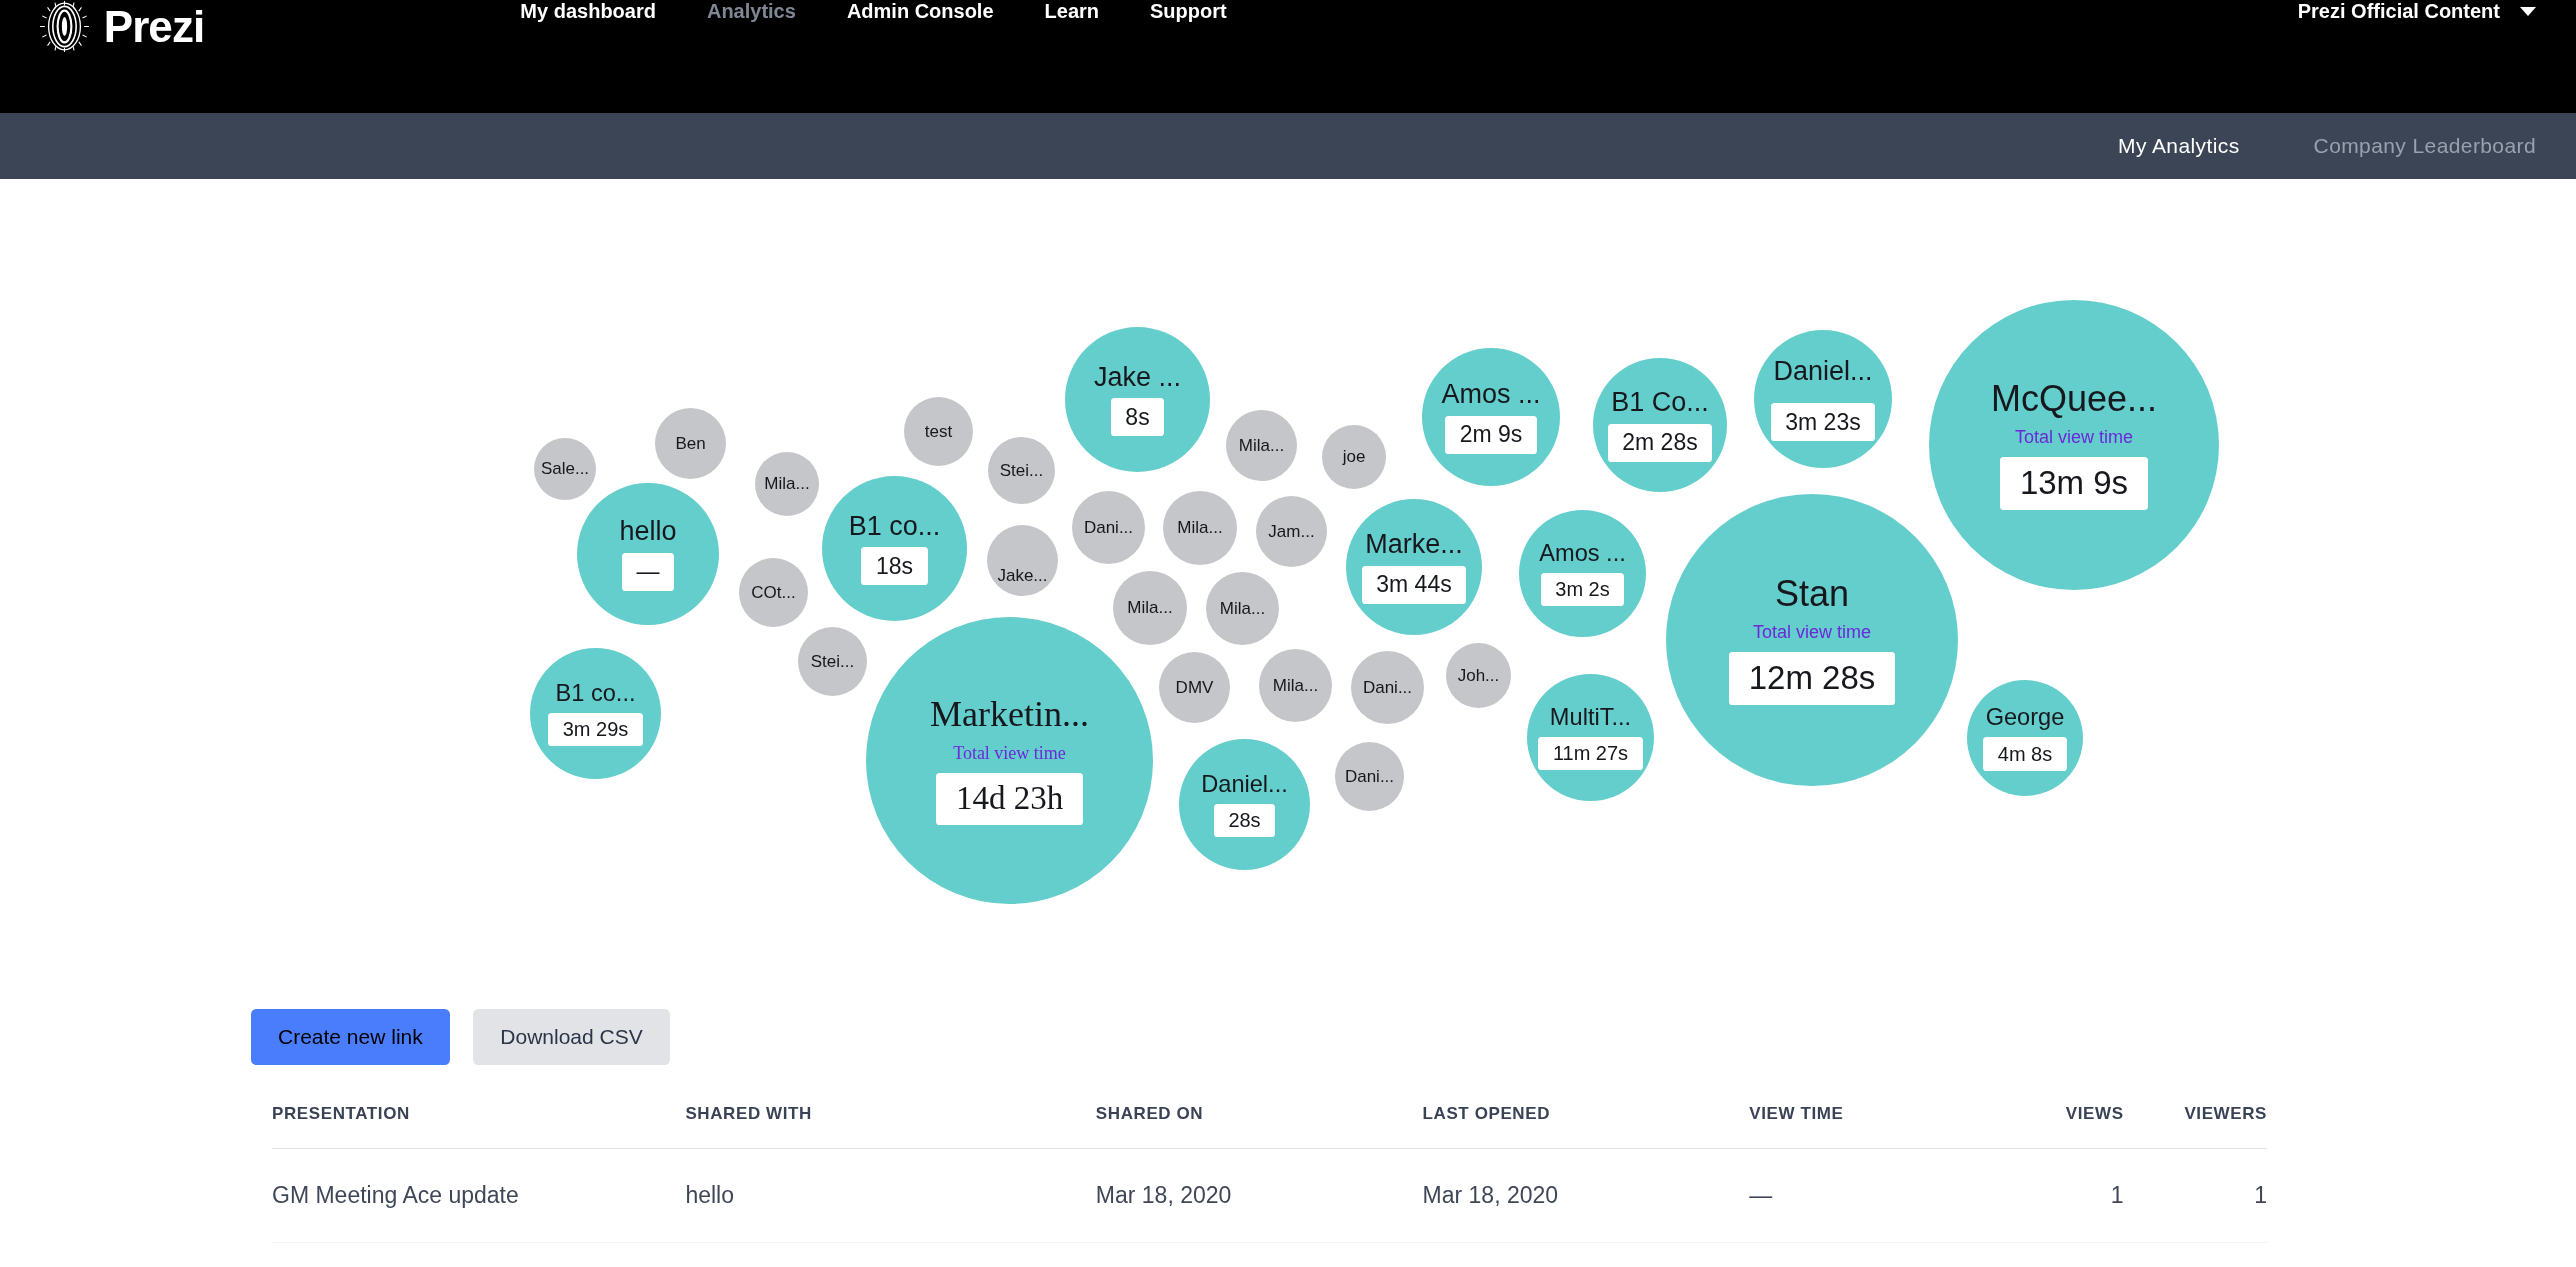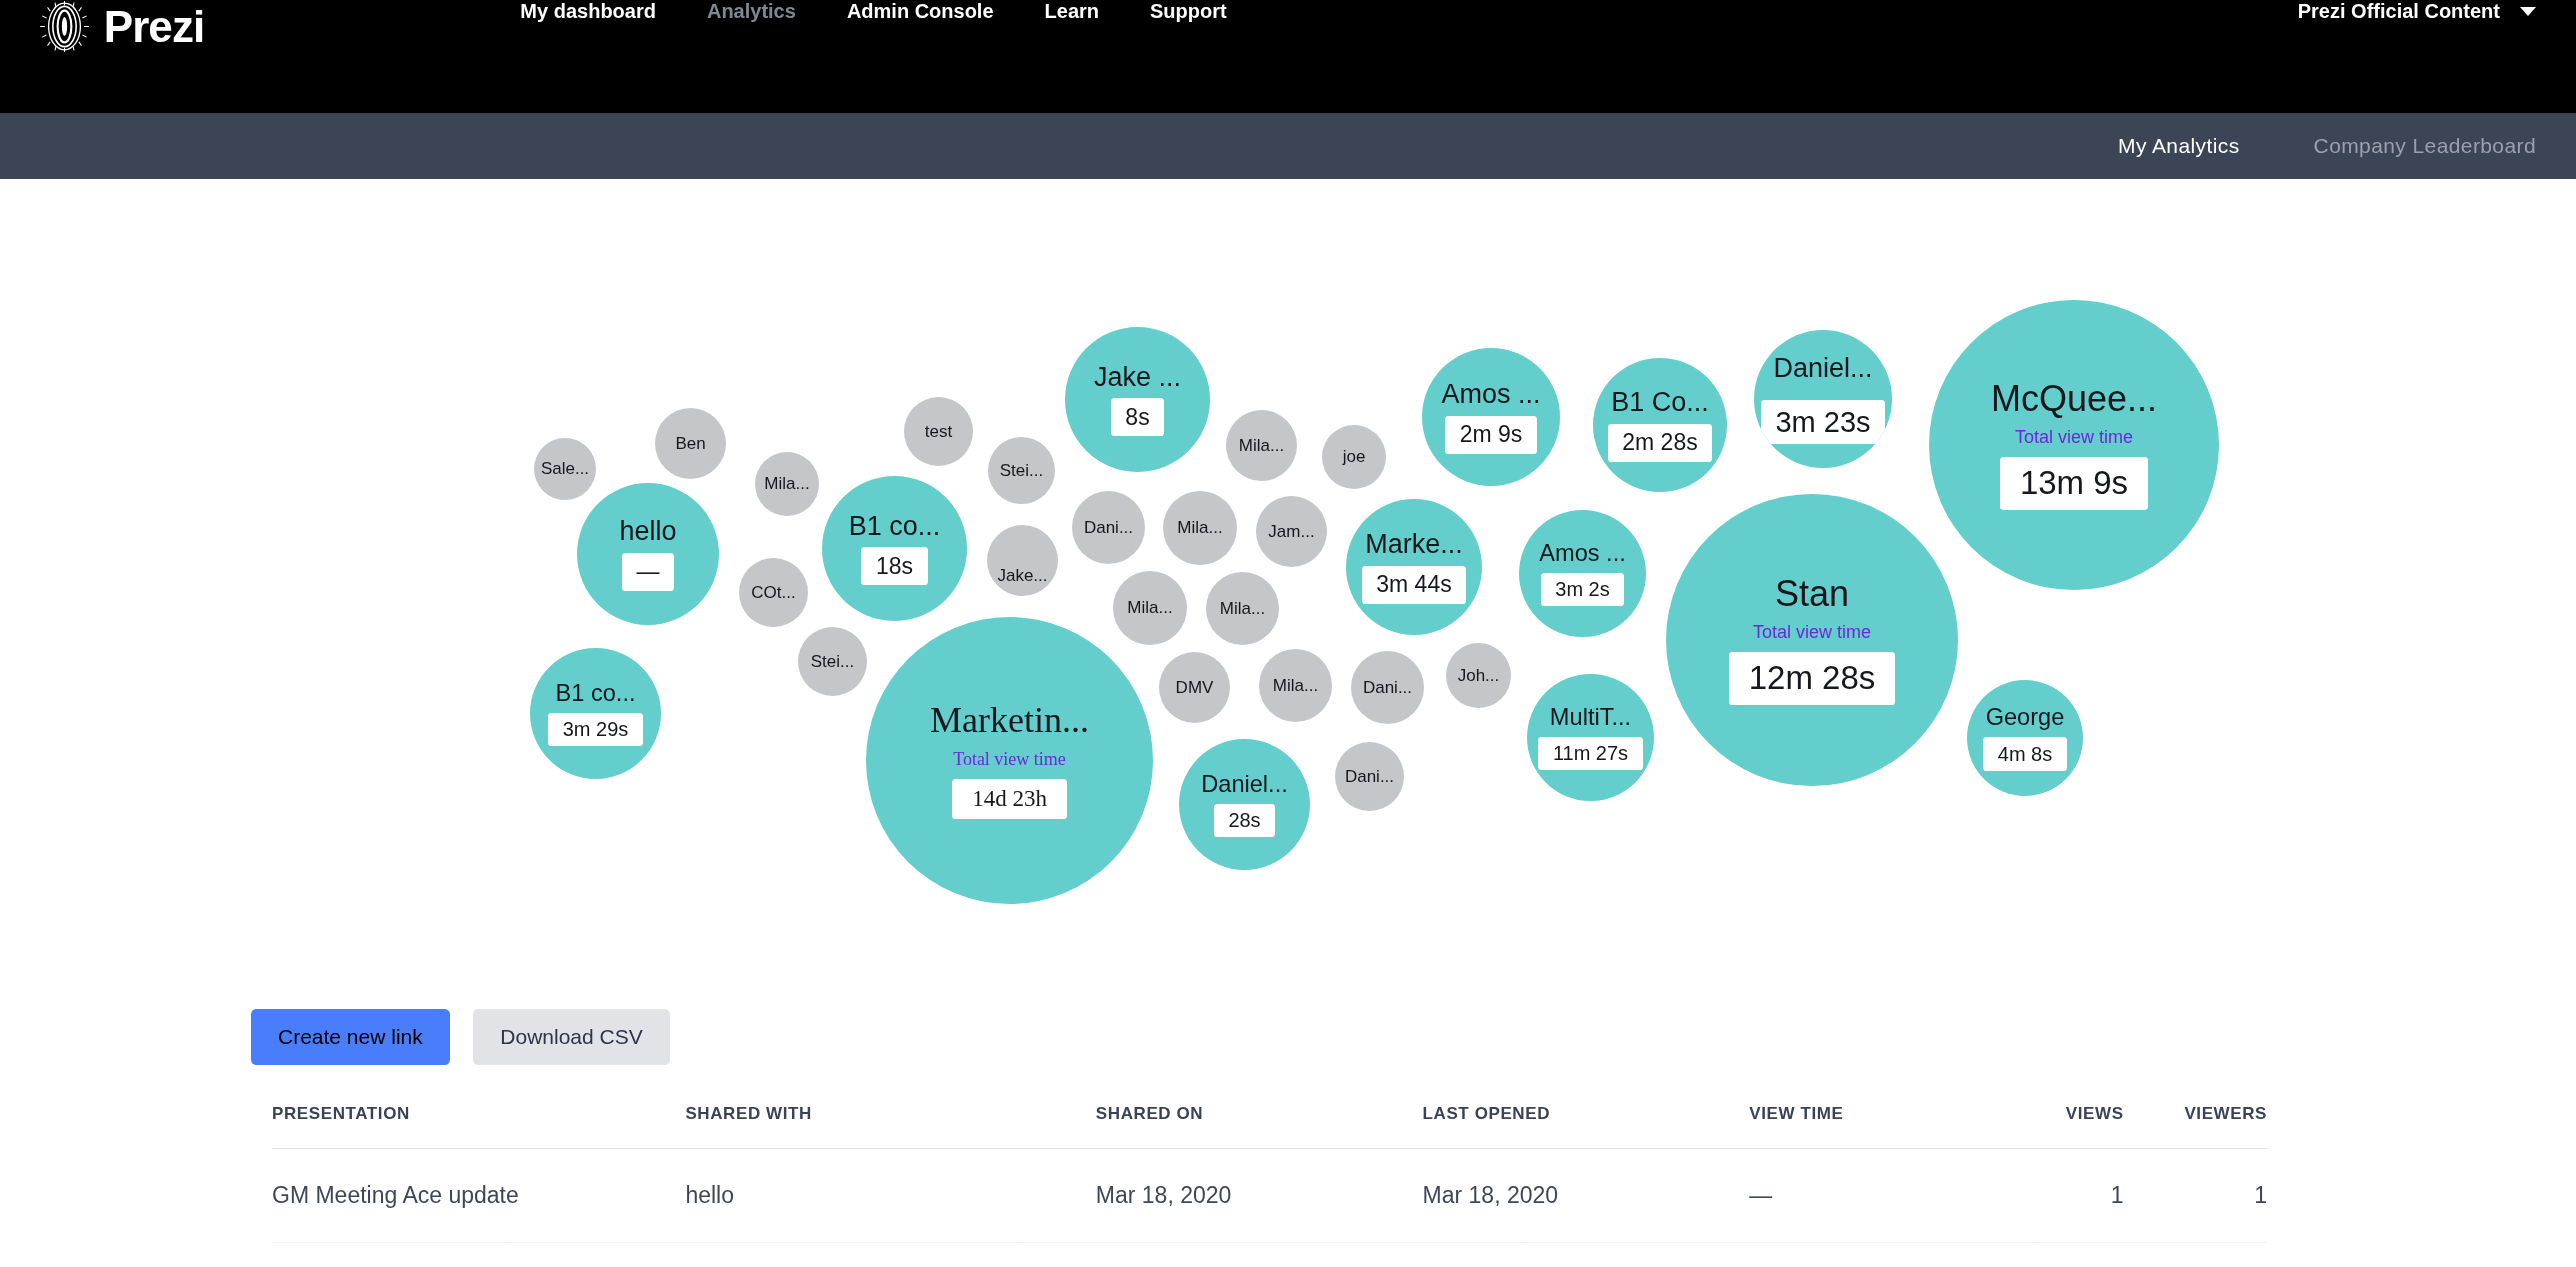--- a/index.html
+++ b/index.html
@@ -321,21 +321,21 @@
     <div class="bubble teal" style="left: 1422px; top: 169px; width: 138px; height: 138px;">
       <div class="b-name" style="font-size: 27px;">Amos ...</div>
       <div class="b-val" style="font-size: 23px; padding: 5.4px 14.5px; margin-top: 7.3px;">2m 9s</div>
     </div>
     <div class="bubble teal" style="left: 1593px; top: 179px; width: 134px; height: 134px;">
       <div class="b-name" style="font-size: 27px;">B1 Co...</div>
       <div class="b-val" style="font-size: 23px; padding: 5.4px 14.5px; margin-top: 7.3px;">2m 28s</div>
     </div>
     <div class="bubble teal" style="left: 1754px; top: 151px; width: 138px; height: 138px;">
       <div class="b-name" style="font-size: 27px;">Daniel...</div>
-      <div class="b-val" style="font-size: 29px; padding: 5.4px 14.5px; margin-top: 18px;">3m 23s</div>
+      <div class="b-val" style="font-size: 23px; padding: 5.4px 14.5px; margin-top: 18px;">3m 23s</div>
     </div>
     <div class="bubble teal" style="left: 1929px; top: 121px; width: 290px; height: 290px;">
       <div class="b-name" style="font-size: 36px;">McQuee...</div>
       <div class="b-sub">Total view time</div>
       <div class="b-val" style="font-size: 33px; padding: 7.3px 20px; margin-top: 9px;">13m 9s</div>
     </div>
     <div class="bubble teal" style="left: 1346px; top: 320px; width: 136px; height: 136px;">
       <div class="b-name" style="font-size: 27px;">Marke...</div>
       <div class="b-val" style="font-size: 23px; padding: 5.4px 14.5px; margin-top: 7.3px;">3m 44s</div>
     </div>
@@ -348,21 +348,21 @@
       <div class="b-sub">Total view time</div>
       <div class="b-val" style="font-size: 33px; padding: 7.3px 20px; margin-top: 9px;">12m 28s</div>
     </div>
     <div class="bubble teal" style="left: 530px; top: 469px; width: 131px; height: 131px;">
       <div class="b-name" style="font-size: 23.6px;">B1 co...</div>
       <div class="b-val" style="font-size: 20px; padding: 5.4px 14.5px; margin-top: 7.3px;">3m 29s</div>
     </div>
     <div class="bubble teal" style="left: 866px; top: 438px; width: 287px; height: 287px; font-family: Liberation Serif, serif;">
       <div class="b-name" style="font-size: 36px;">Marketin...</div>
       <div class="b-sub">Total view time</div>
-      <div class="b-val" style="font-size: 23px; padding: 7.3px 20px; margin-top: 9px;">14d 23h</div>
+      <div class="b-val" style="font-size: 33px; padding: 7.3px 20px; margin-top: 9px;">14d 23h</div>
     </div>
     <div class="bubble teal" style="left: 1179px; top: 560px; width: 131px; height: 131px;">
       <div class="b-name" style="font-size: 23.6px;">Daniel...</div>
       <div class="b-val" style="font-size: 20px; padding: 5.4px 14.5px; margin-top: 7.3px;">28s</div>
     </div>
     <div class="bubble teal" style="left: 1527px; top: 495px; width: 127px; height: 127px;">
       <div class="b-name" style="font-size: 23.6px;">MultiT...</div>
       <div class="b-val" style="font-size: 20px; padding: 5.4px 14.5px; margin-top: 7.3px;">11m 27s</div>
     </div>
     <div class="bubble teal" style="left: 1967px; top: 501px; width: 116px; height: 116px;">

